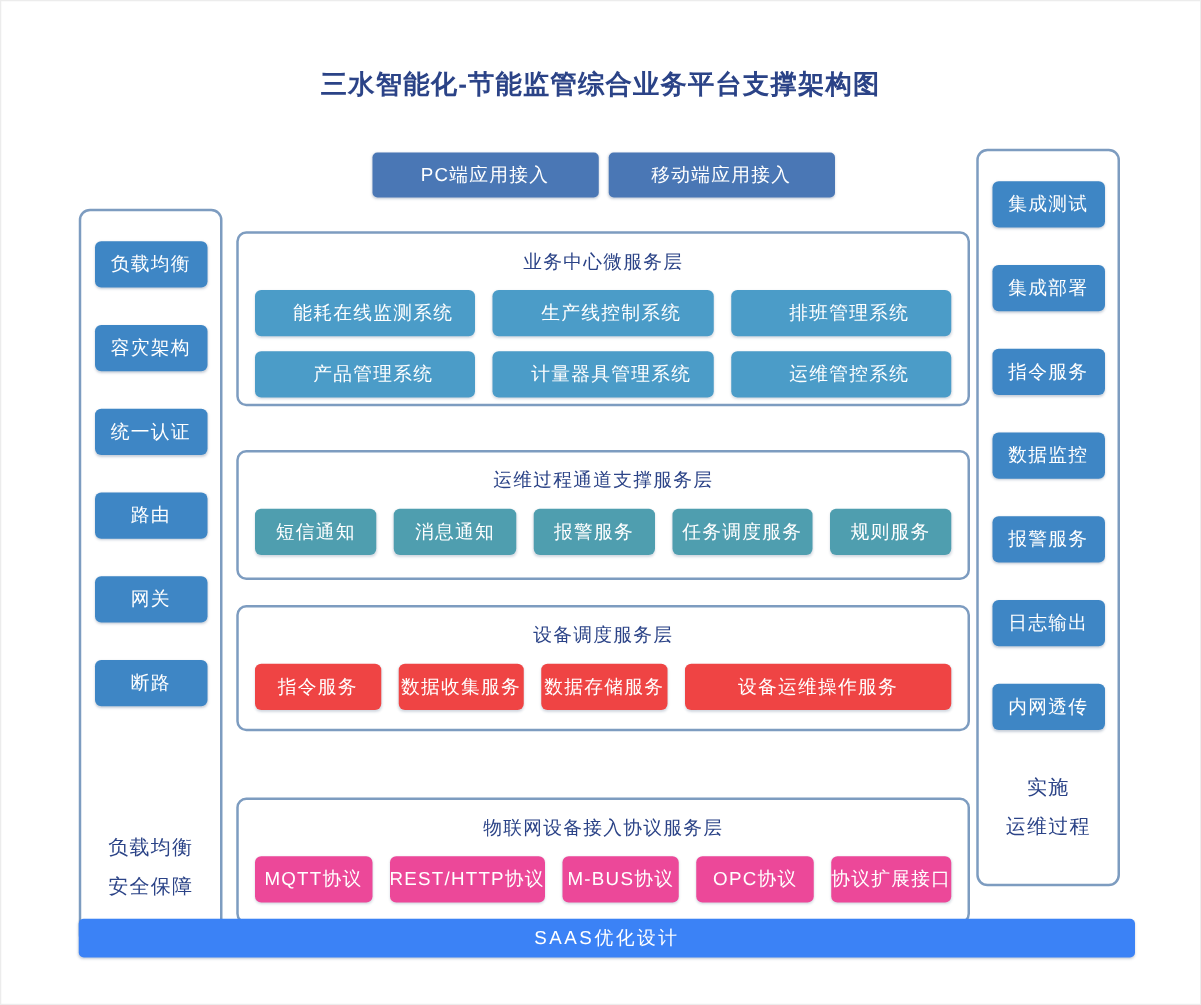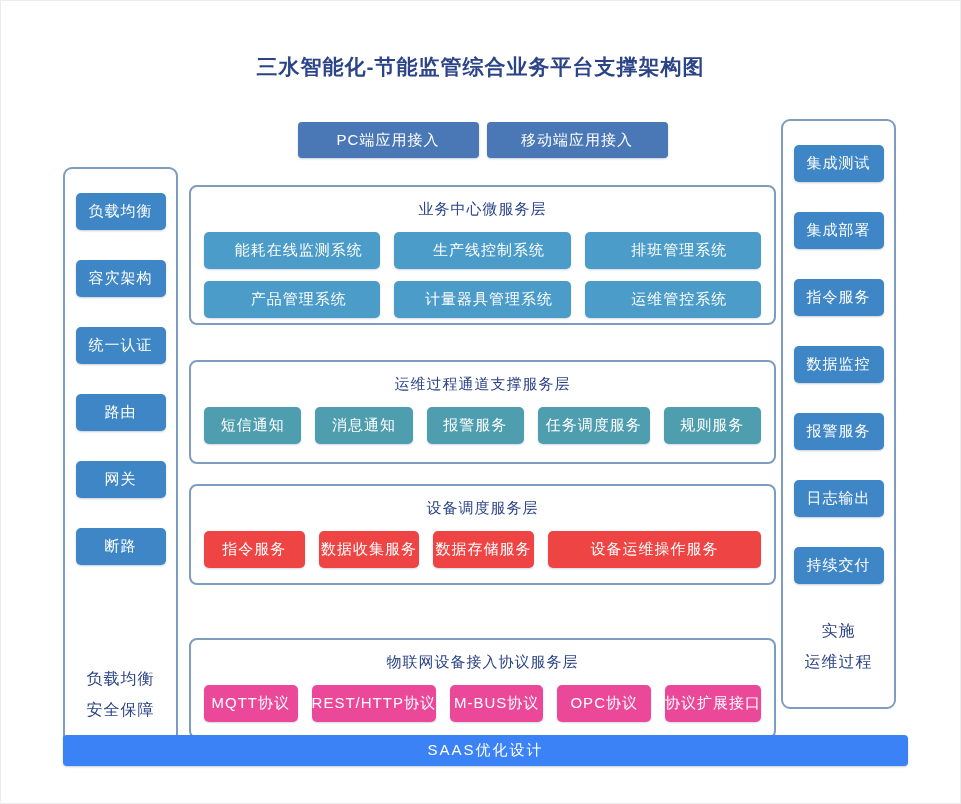--- a/index.html
+++ b/index.html
@@ -86,21 +86,21 @@
     </div>
   </div>
 
   <div class="rail right">
     <div class="rail-btn">集成测试</div>
     <div class="rail-btn">集成部署</div>
     <div class="rail-btn">指令服务</div>
     <div class="rail-btn">数据监控</div>
     <div class="rail-btn">报警服务</div>
     <div class="rail-btn">日志输出</div>
-    <div class="rail-btn">持续交付</div>
+    <div class="rail-btn">内网透传</div>
     <div class="rail-footer">
       <div>实施</div>
       <div>运维过程</div>
     </div>
   </div>
 
   <div class="access-row">
     <div class="access-btn">PC端应用接入</div>
     <div class="access-btn">移动端应用接入</div>
   </div>

